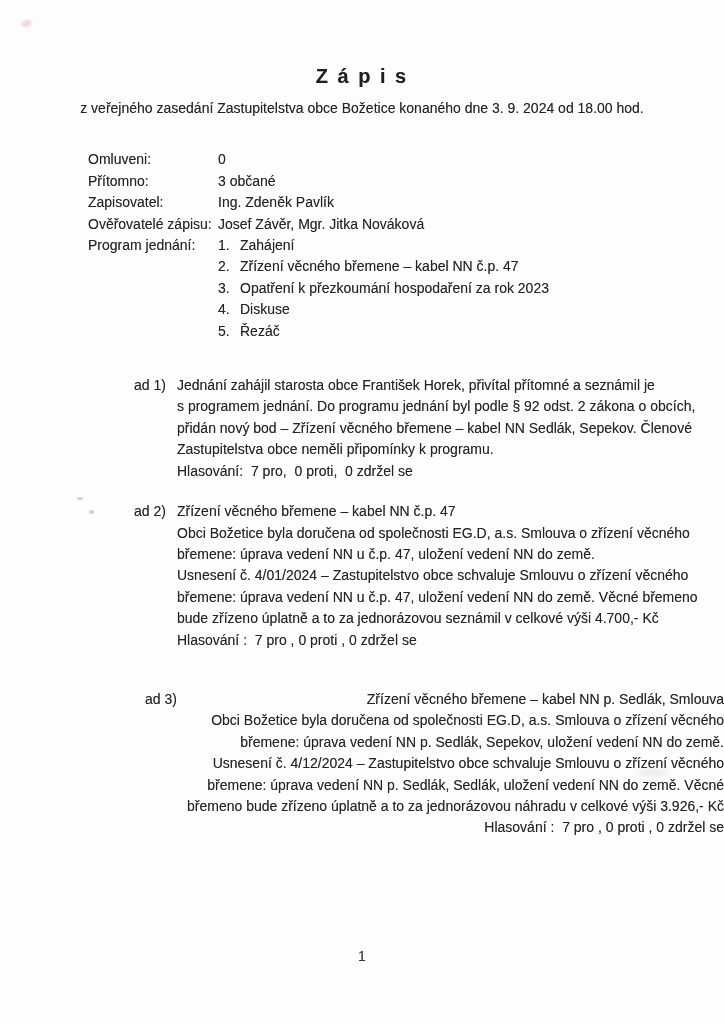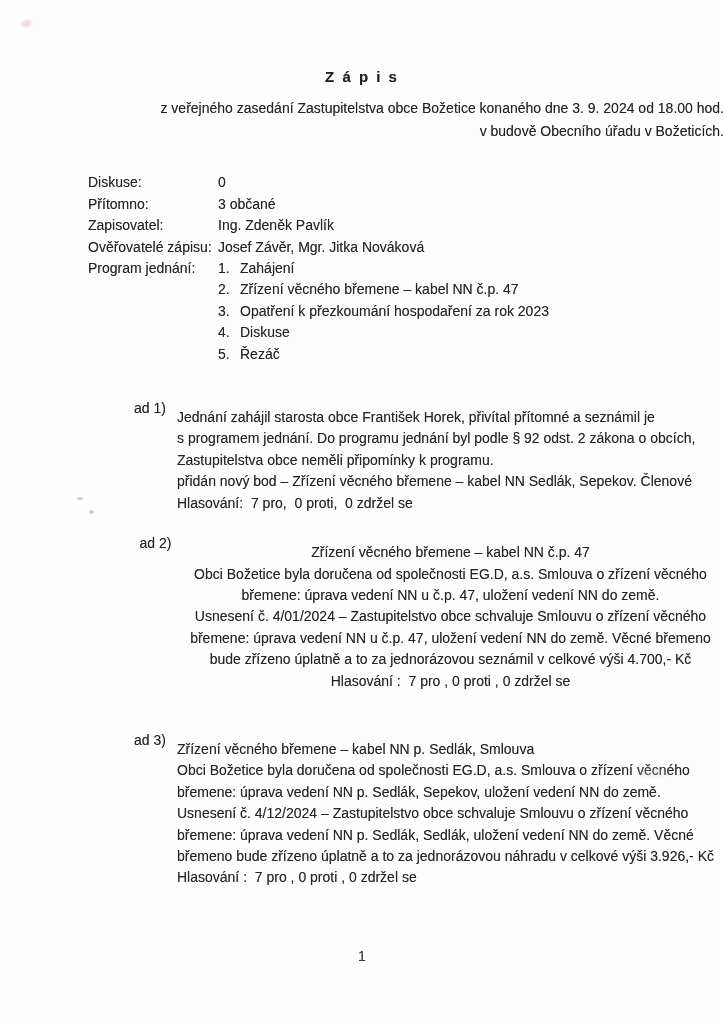--- a/index.html
+++ b/index.html
@@ -13,40 +13,40 @@
     font-size: 14px;
     line-height: 21.4px;
     color: #242424;
     overflow: hidden;
     text-shadow: 0 0 0.5px rgba(50,50,50,0.45);
   }
   .doc-title {
     padding-top: 66px;
     text-align: center;
     font-weight: bold;
-    font-size: 15px;
+    font-size: 20px;
     letter-spacing: 2px;
     color: #1f1f1f;
   }
-  .subtitle { margin-top: 10px; text-align: right; line-height: 23px; }
+  .subtitle { margin-top: 10px; text-align: center; line-height: 23px; }
   .meta { margin: 29px 0 0 88px; }
   .meta-row { display: flex; }
   .meta-label { width: 130px; flex: none; }
   .meta-value { white-space: pre-wrap; }
   .program-row { display: flex; }
   .program-list { margin: 0; padding: 0; list-style: none; }
   .program-item { display: flex; }
   .program-num { width: 22px; flex: none; }
   .sections { margin-left: 90px; }
   .section { display: flex; }
   .section.gap-1 { margin-top: 33px; }
-  .section.gap-2 { margin-top: 19px; text-align: center; }
-  .section.gap-3 { margin-top: 38px; }
+  .section.gap-2 { margin-top: 19px; }
+  .section.gap-3 { margin-top: 38px; text-align: right; }
   .section-marker { width: 43px; flex: none; margin-left: 44px; }
-  .section-content { width: 585px; margin-top: 9px; }
+  .section-content { width: 585px; }
   .line { white-space: pre; }
   .u { text-underline-offset: 2px; }
   .page-number {
     position: absolute;
     left: 0; right: 0;
     top: 946px;
     text-align: center;
     color: #3a3a3a;
   }
   .artifact { position: absolute; pointer-events: none; }
@@ -66,27 +66,26 @@
 
   <div class="artifact art-pink"></div>
   <div class="artifact art-speck1"></div>
   <div class="artifact art-speck2"></div>
   <div class="artifact art-smudge"></div>
 
   <div class="doc-title">Z á p i s</div>
 
   <div class="subtitle">
     <div>z veřejného zasedání Zastupitelstva obce Božetice konaného dne 3. 9. 2024 od 18.00 hod.</div>
-    <div>v budově Obecního úřadu v Božeticích.</div>
   </div>
 
   <div class="meta">
     <div id="meta-rows">
         <div class="meta-row">
-          <div class="meta-label">Diskuse:</div>
+          <div class="meta-label">Omluveni:</div>
           <div class="meta-value">0</div>
         </div>
         <div class="meta-row">
           <div class="meta-label">Přítomno:</div>
           <div class="meta-value">3 občané</div>
         </div>
         <div class="meta-row">
           <div class="meta-label">Zapisovatel:</div>
           <div class="meta-value">Ing. Zdeněk Pavlík</div>
         </div>
@@ -121,22 +120,22 @@
         </ol>
     </div>
   </div>
 
   <div id="sections" class="sections">
       <div class="section gap-1">
         <div class="section-marker">ad 1)</div>
         <div class="section-content">
           <div class="line">Jednání zahájil starosta obce František Horek, přivítal přítomné a seznámil je</div>
           <div class="line">s programem jednání. Do programu jednání byl podle § 92 odst. 2 zákona o obcích,</div>
+          <div class="line">přidán nový bod – Zřízení věcného břemene – kabel NN Sedlák, Sepekov. Členové</div>
           <div class="line">Zastupitelstva obce neměli připomínky k programu.</div>
-          <div class="line">přidán nový bod – Zřízení věcného břemene – kabel NN Sedlák, Sepekov. Členové</div>
           <div class="line">Hlasování:  7 pro,  0 proti,  0 zdržel se</div>
         </div>
       </div>
       <div class="section gap-2">
         <div class="section-marker">ad 2)</div>
         <div class="section-content">
           <div class="line">Zřízení věcného břemene – kabel NN č.p. 47</div>
           <div class="line">Obci Božetice byla doručena od společnosti EG.D, a.s. Smlouva o zřízení věcného</div>
           <div class="line">břemene: úprava vedení NN u č.p. 47, uložení vedení NN do země.</div>
           <div class="line"><span class="u">Usnesení č. 4/01/2024</span> – Zastupitelstvo obce schvaluje Smlouvu o zřízení věcného</div>

